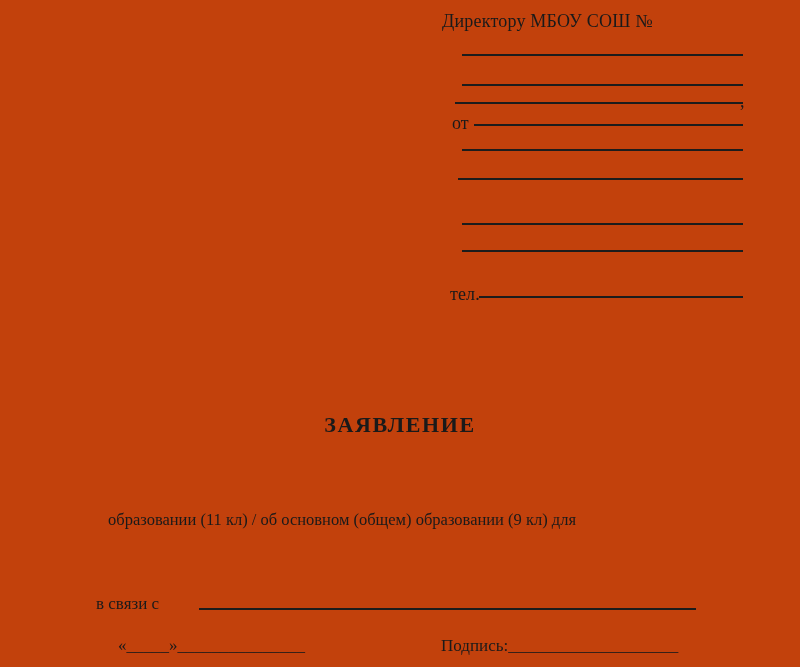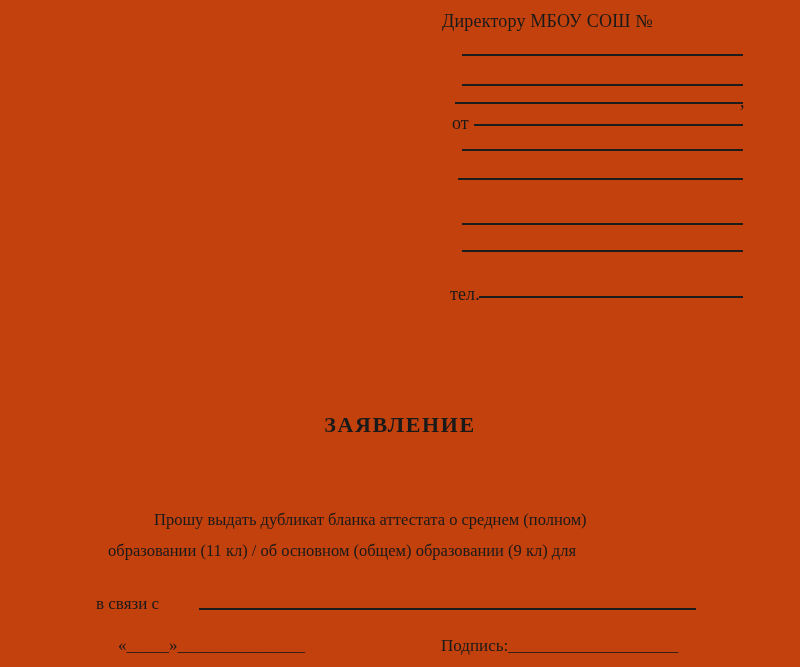--- a/index.html
+++ b/index.html
@@ -149,21 +149,20 @@
   <div class="rule" style="left:462px; top:223px; width:281px;"></div>
 
   <div class="rule" style="left:462px; top:250px; width:281px;"></div>
 
   <div class="hdr-label" style="left:450px; top:284px;">тел.</div>
   <div class="rule" style="left:479px; top:296px; width:264px;"></div>
 
   <div class="doc-title">ЗАЯВЛЕНИЕ</div>
 
   <div class="body-block">
-    <div class="body-line indent">Прошу выдать дубликат бланка аттестата о среднем (полном)</div>
     <div class="body-line">образовании (11 кл)  / об основном (общем) образовании (9 кл) для</div>
   </div>
 
 
   <div class="reason-row">
     <span>в  связи с</span>
   </div>
   <div class="rule" style="left:199px; top:608px; width:497px;"></div>
 
   <div class="date-row">

